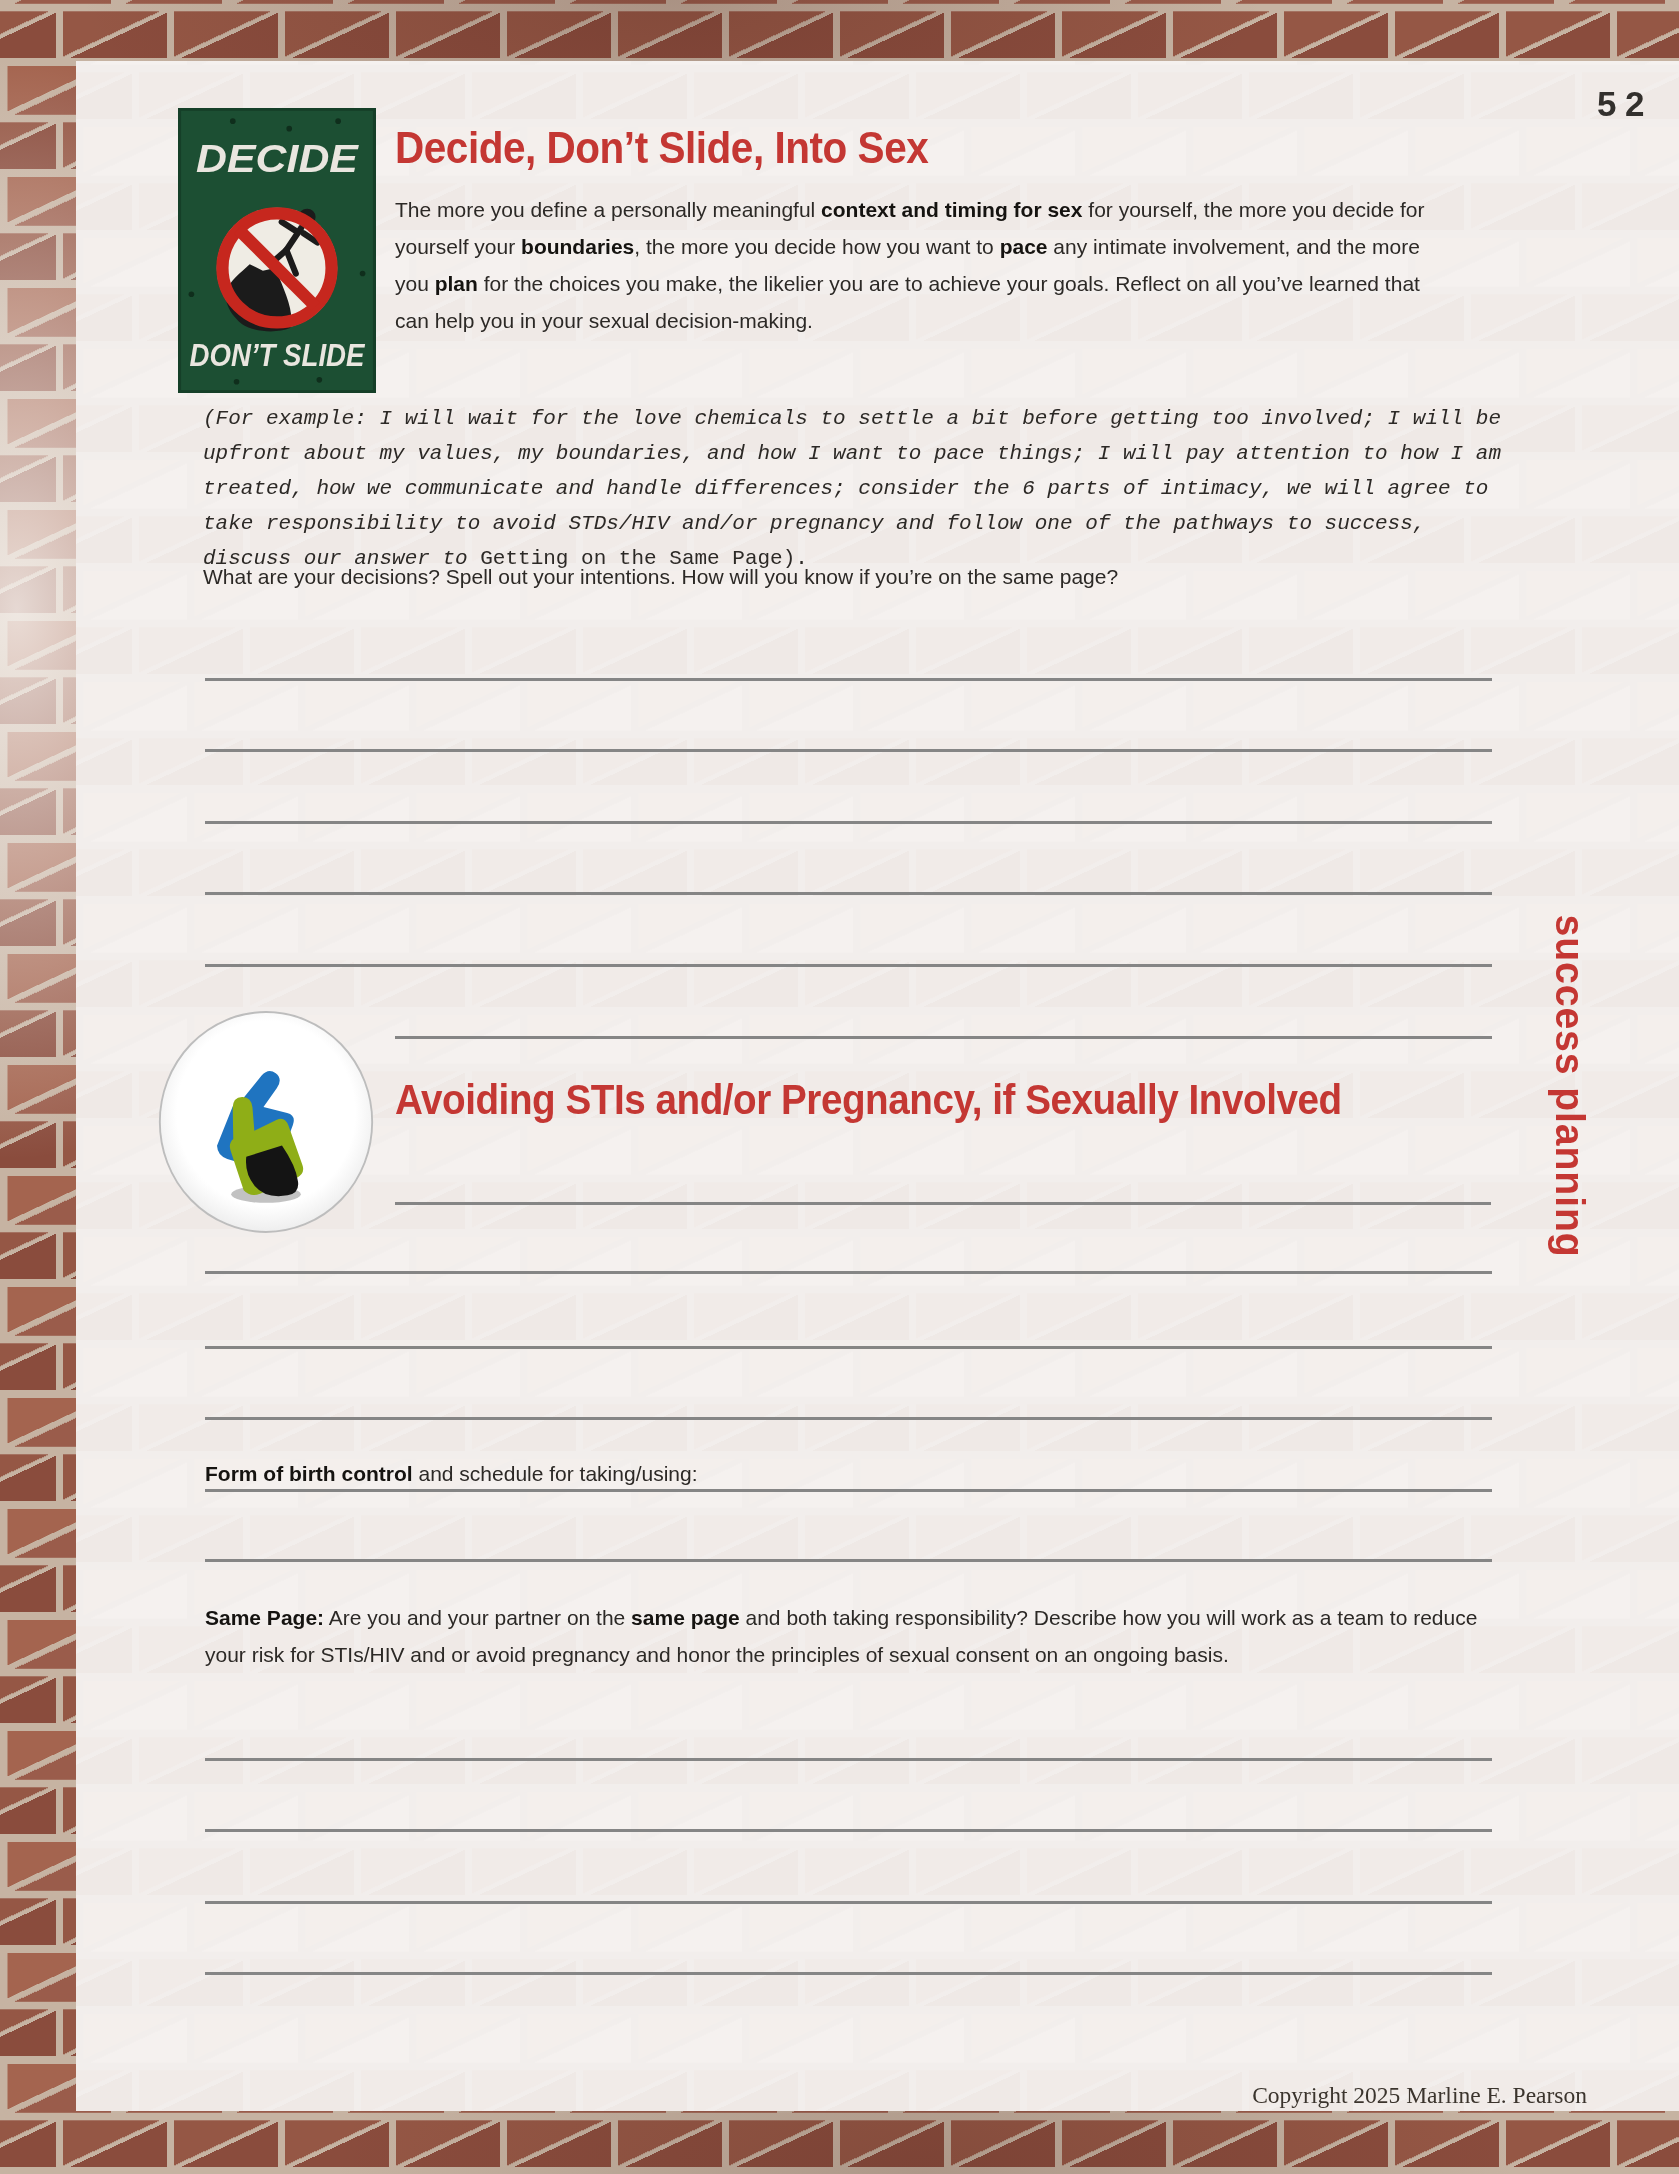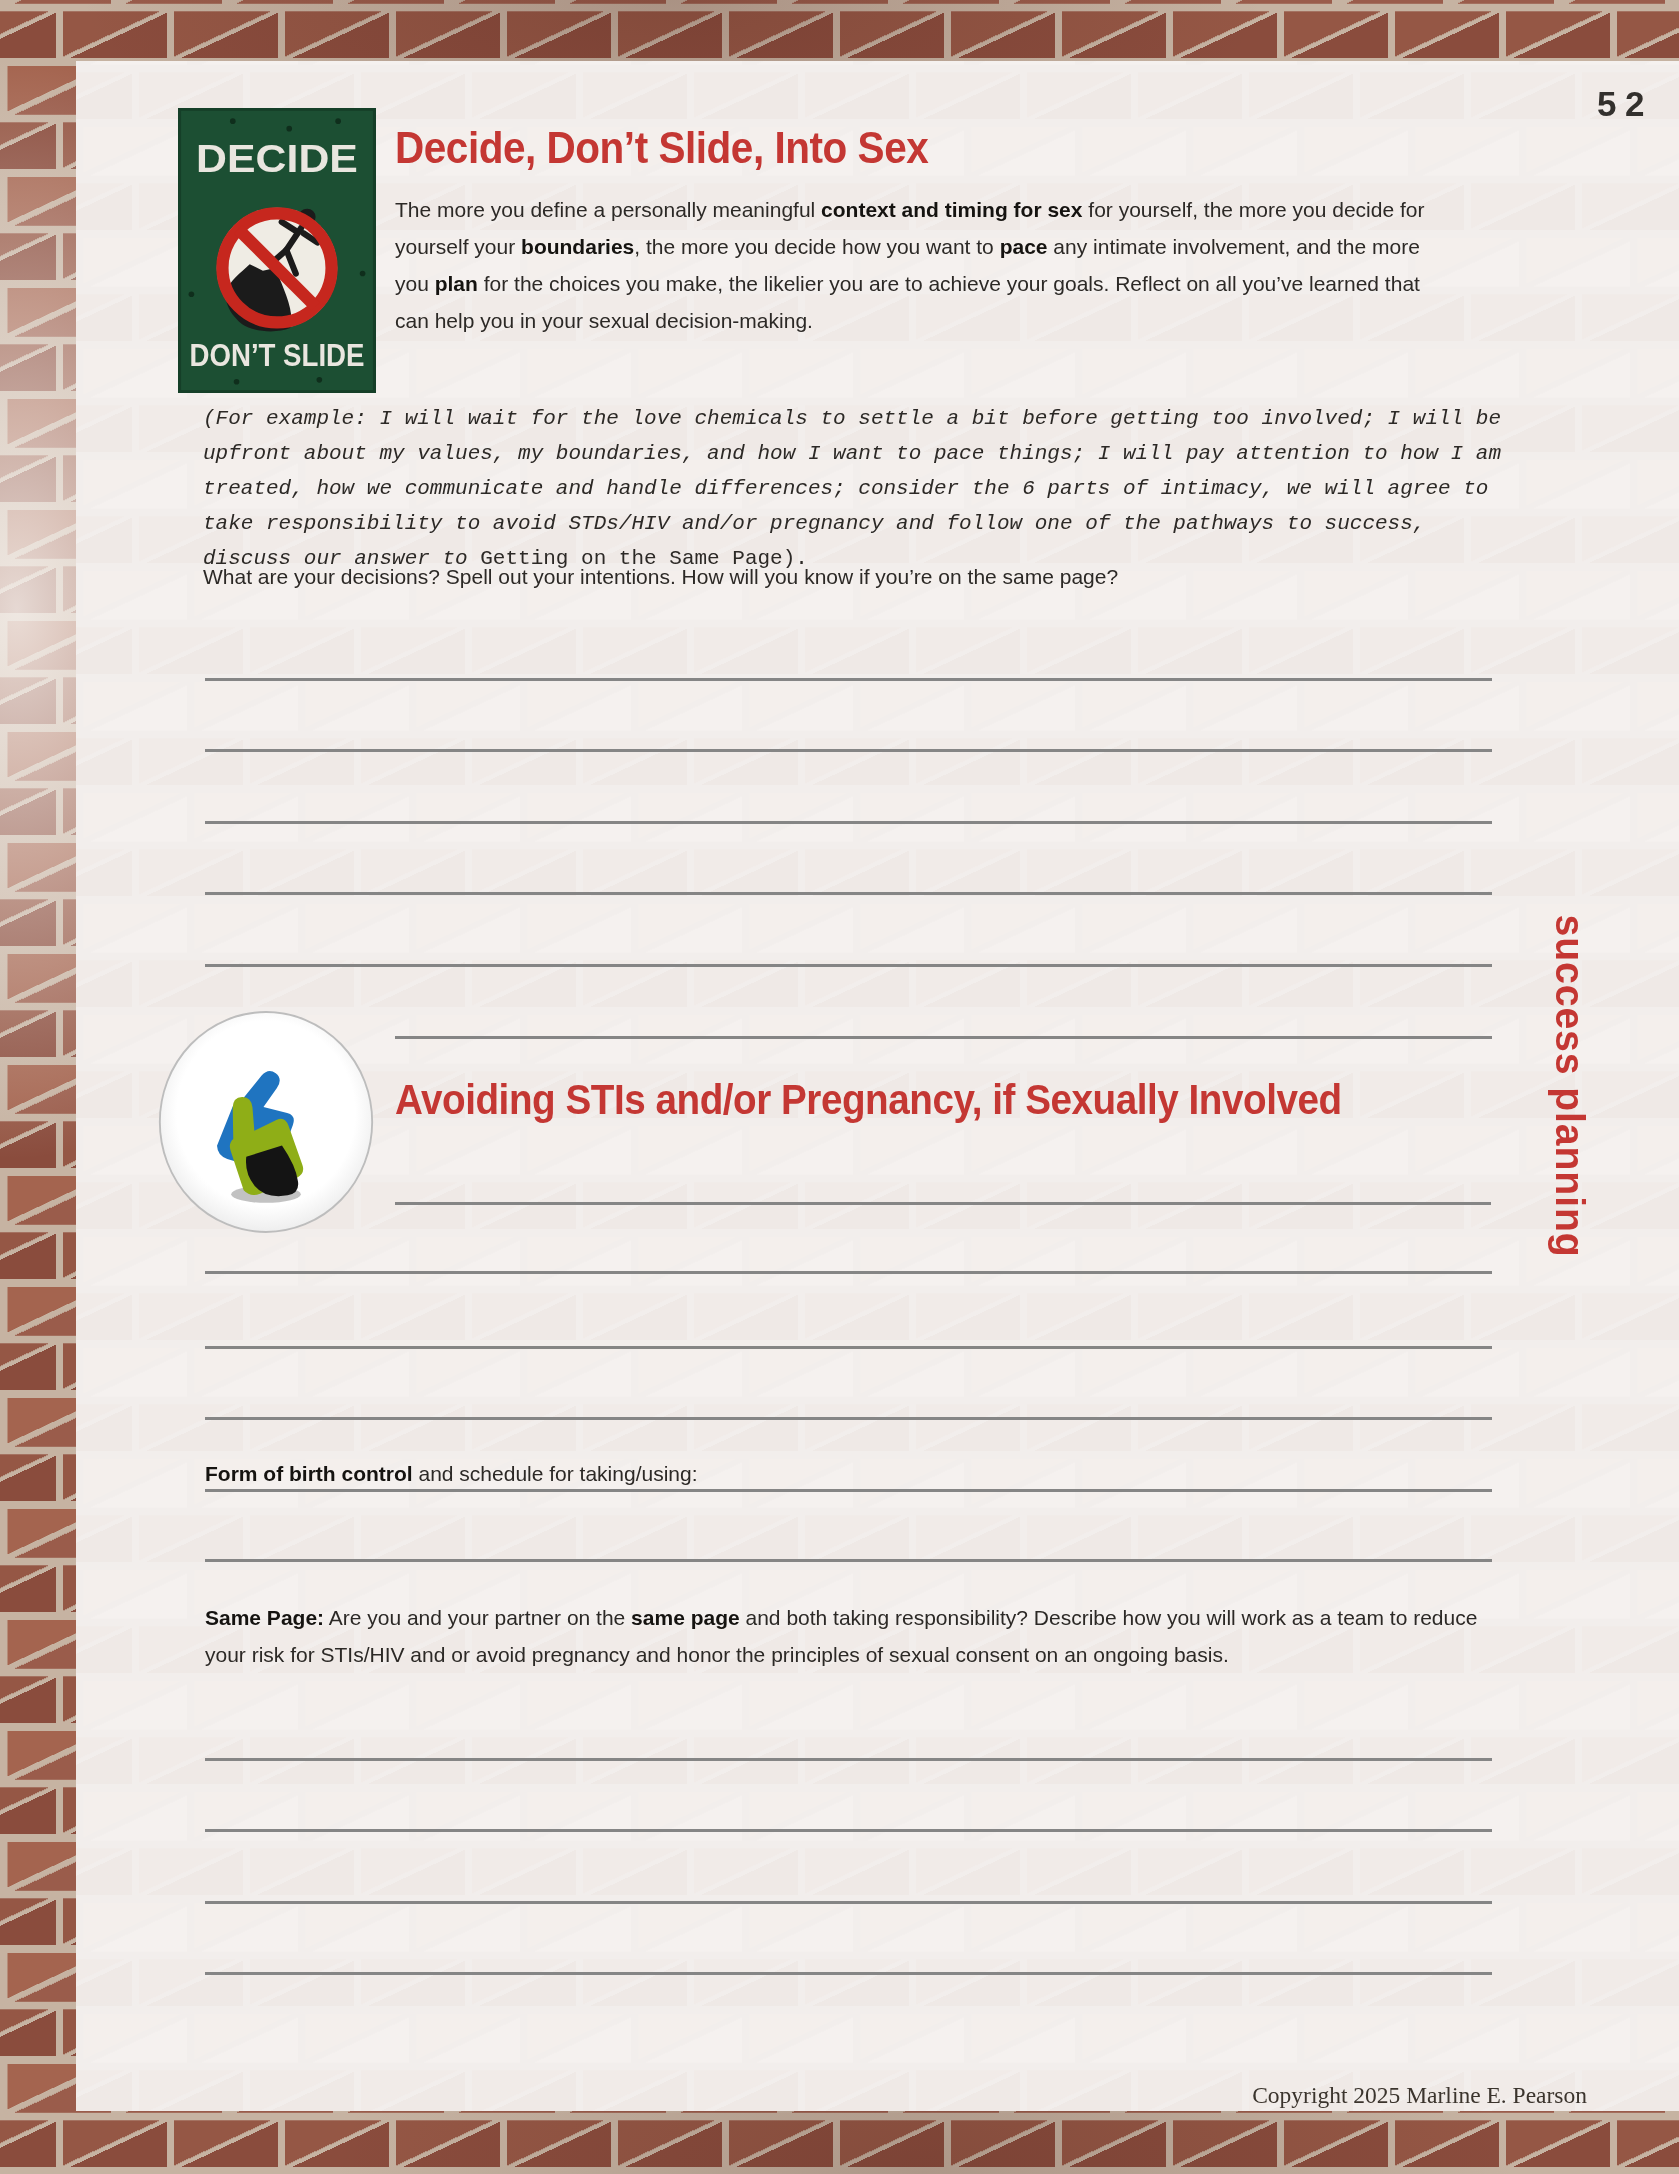--- a/index.html
+++ b/index.html
@@ -60,21 +60,21 @@
   .copyright{
     position:absolute;top:2021px;right:104px;
     font-family:Liberation Serif, serif;font-size:23.5px;color:#3b342d;
   }
   .side-label{
     position:absolute;left:1471px;top:850px;
     writing-mode:vertical-rl;text-orientation:sideways;
     color:#c43733;font-weight:700;font-size:40px;letter-spacing:0.9px;white-space:nowrap;
     transform:scaleY(.98);
   }
-  .sign{position:absolute;left:102px;top:47px;width:198px;height:285px;}
+  .sign{position:absolute;left:102px;top:47px;width:198px;height:285px;font-style:italic;}
   .thumbs{position:absolute;left:81px;top:949px;width:218px;height:224px;}
 </style>
 </head>
 <body>
 
 <div class="page">
 
   <div class="page-number">52</div>
 
   <div class="sign">

